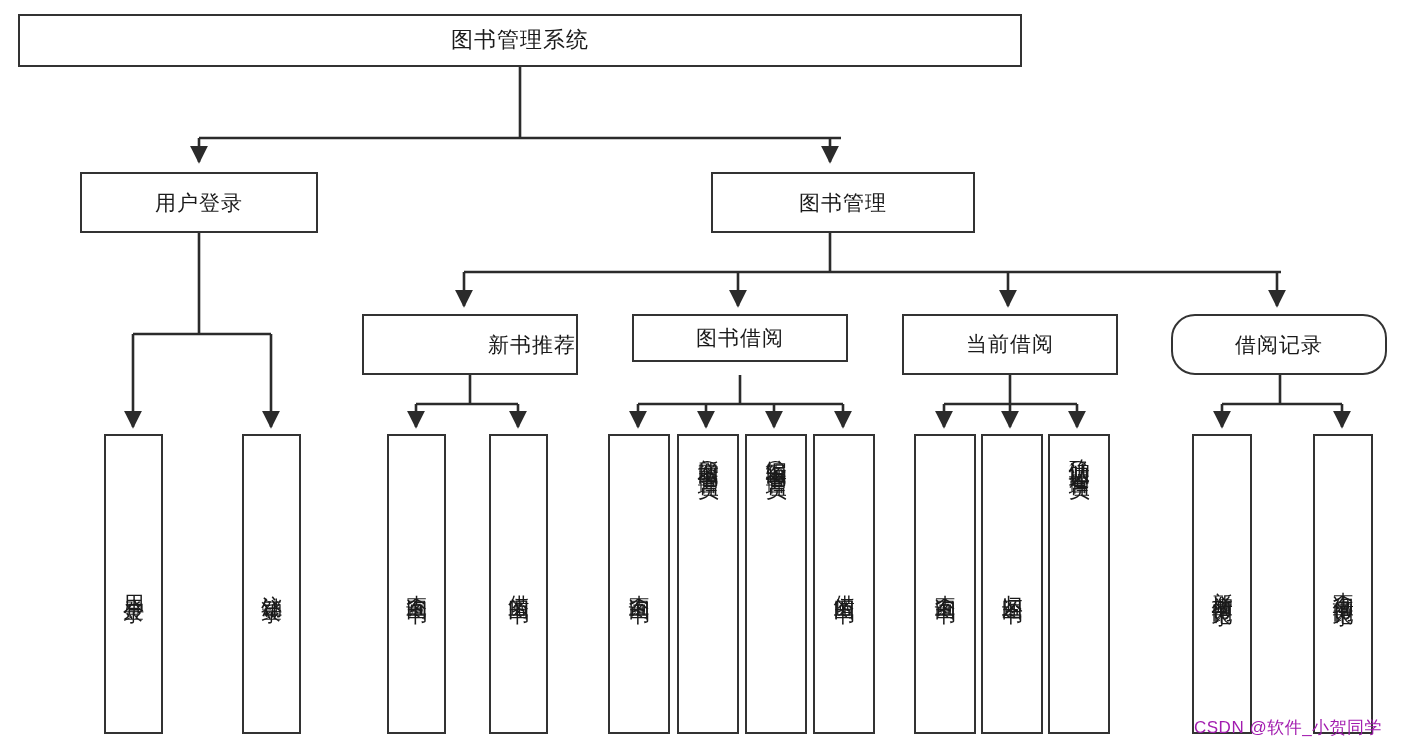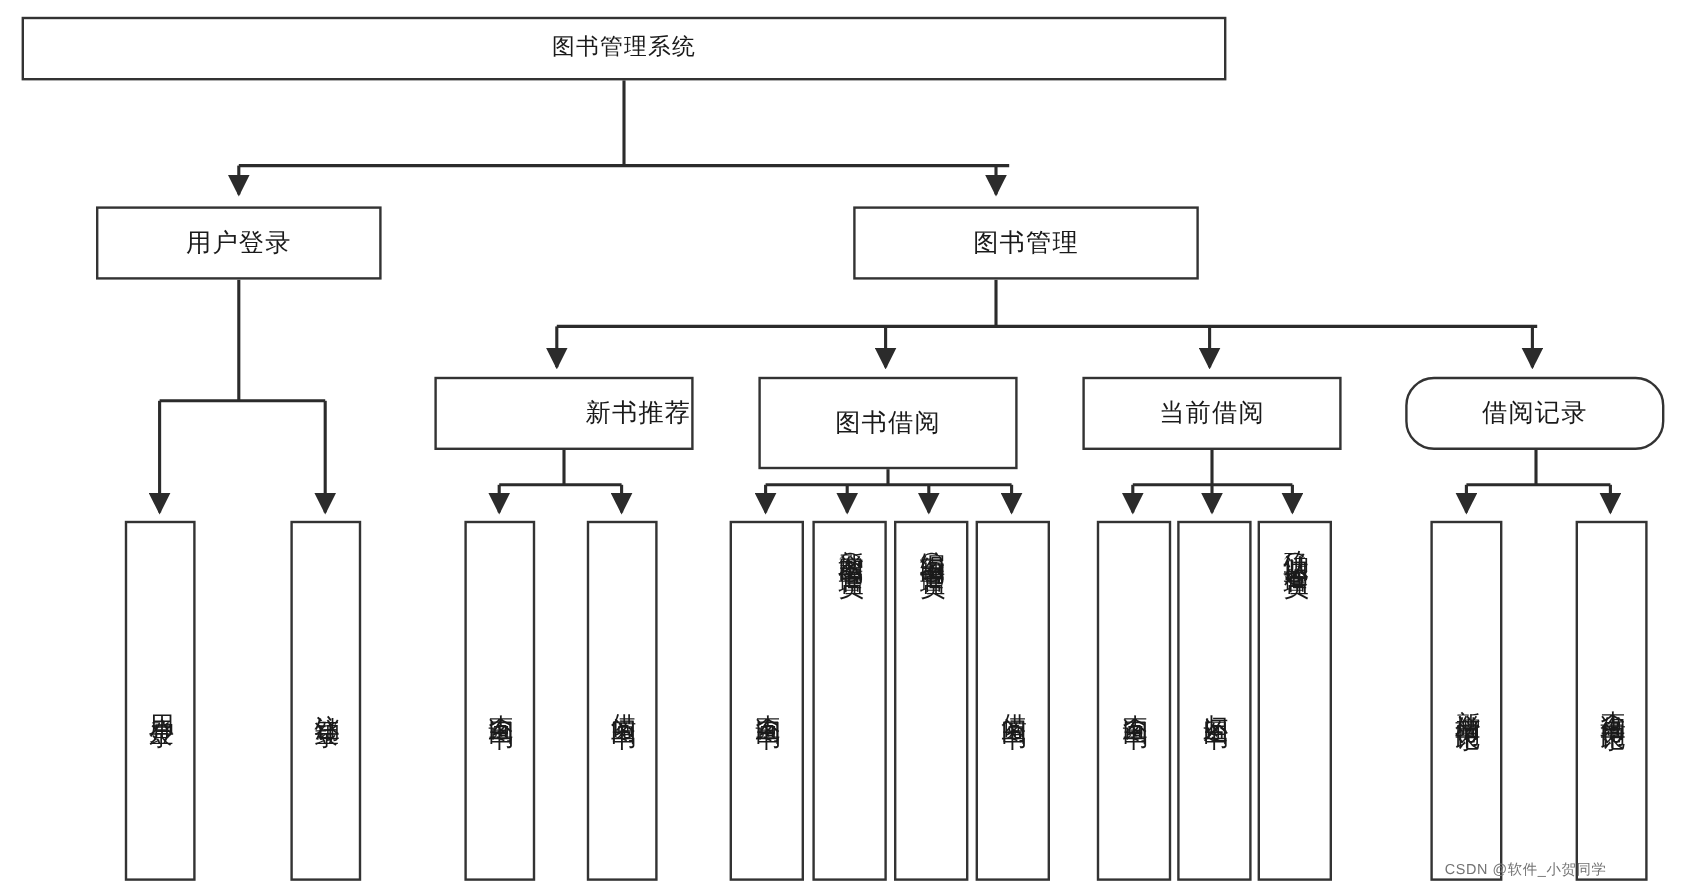--- a/index.html
+++ b/index.html
@@ -36,44 +36,43 @@
     justify-content: center;
     color: #1a1a1a;
   }
   .node-h {
     font-size: 21px;
     letter-spacing: 1px;
     line-height: 1.2;
     white-space: nowrap;
   }
   .node-root {
-    font-size: 19px;
+    font-size: 22px;
   }
   .node-v {
     writing-mode: vertical-rl;
     text-orientation: upright;
     font-size: 21px;
     line-height: 1.35;
     letter-spacing: 3px;
     padding: 6px 0;
     align-items: center;
     justify-content: center;
     text-align: center;
   }
   .node-v.top-align {
     justify-content: flex-start;
     align-items: center;
   }
   .watermark {
     position: absolute;
-    font-size: 12px;
-    color: #737373;
+    font-size: 17px;
+    color: #a21caf;
     white-space: nowrap;
     letter-spacing: 0.5px;
-    margin-left: 10px;
   }
 </style>
 </head>
 <body>
 
 <div id="canvas">
 
   <svg id="edges" viewBox="0 0 1405 747" xmlns="http://www.w3.org/2000/svg">
     <defs>
       <marker id="arrow" viewBox="0 0 10 10" refX="9" refY="5" markerWidth="7" markerHeight="7" orient="auto-start-reverse">
@@ -124,28 +123,28 @@
     </g>
   </svg>
 
   <div class="node node-h node-root" style="left:18px; top:14px; width:1004px; height:53px;">
     <span>图书管理系统</span>
   </div>
 
   <div class="node node-h" style="left:80px; top:172px; width:238px; height:61px;">
     <span>用户登录</span>
   </div>
-  <div class="node node-h" style="left:711px; top:172px; width:288px; height:61px;">
+  <div class="node node-h" style="left:711px; top:172px; width:264px; height:61px;">
     <span>图书管理</span>
   </div>
 
   <div class="node node-h" style="left:362px; top:314px; width:216px; height:61px;justify-content:flex-end;">
     <span>新书推荐</span>
   </div>
-  <div class="node node-h" style="left:632px; top:314px; width:216px; height:77px;text-align:center;">
+  <div class="node node-h" style="left:632px; top:314px; width:216px; height:48px;text-align:center;">
     <span>图书借阅</span>
   </div>
   <div class="node node-h" style="left:902px; top:314px; width:216px; height:61px;font-family:Liberation Serif, serif;">
     <span>当前借阅</span>
   </div>
   <div class="node node-h" style="left:1171px; top:314px; width:216px; height:61px;border-radius:24px;">
     <span>借阅记录</span>
   </div>
 
   <div class="node node-v" style="left:104px; top:434px; width:59px; height:300px;">

